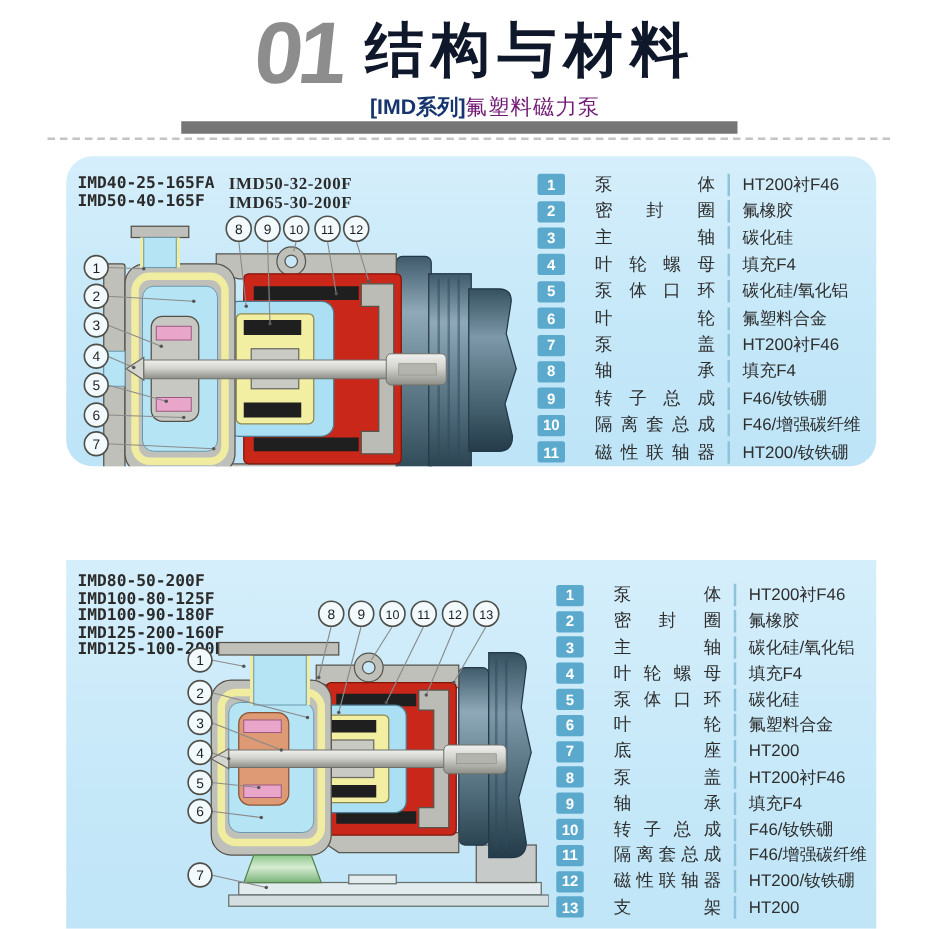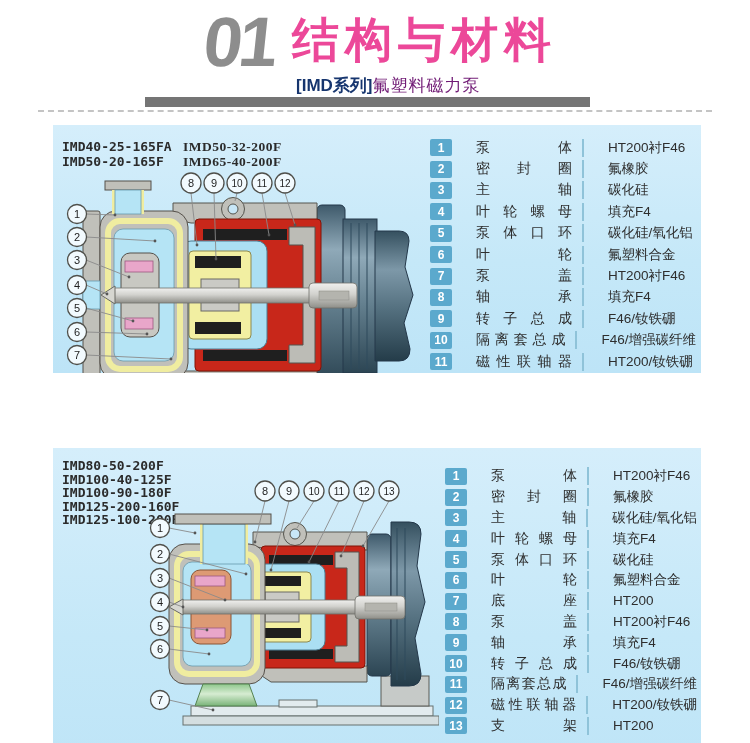--- a/index.html
+++ b/index.html
@@ -2,51 +2,51 @@
 <html><head>
 <meta charset="utf-8">
 <style>
   html,body{margin:0;padding:0;background:#fff;}
   .page{position:relative;width:750px;height:743px;background:#fff;overflow:hidden;
         font-family:"Liberation Sans",sans-serif;}
   
   .big-num{position:absolute;left:204px;top:6px;font-size:70px;line-height:72px;
            font-weight:bold;color:#8d8d8d;transform:skewX(-6deg);letter-spacing:-4px;}
   .page-title{position:absolute;left:292px;top:14px;font-size:47px;line-height:52px;
-              font-weight:bold;color:#ec4899;letter-spacing:6px;white-space:nowrap;}
+              font-weight:bold;color:#0f172a;letter-spacing:6px;white-space:nowrap;}
   .subtitle{position:absolute;left:296px;top:74px;font-size:17px;white-space:nowrap;}
   .subtitle .bracket{font-weight:bold;color:#16356e;}
   .subtitle .series{color:#701a75;letter-spacing:1px;}
   .title-bar{position:absolute;left:145px;top:97px;width:445px;height:10px;background:#757575;}
   .dashed-line{position:absolute;left:38px;right:38px;top:110px;border-top:2px dashed #c4c4c4;}
   
   .panel{position:absolute;left:53px;width:648px;overflow:hidden;
          background:linear-gradient(180deg,#d5eefb 0%,#c5e8f8 55%,#bde4f7 100%);}
-  .panel1{top:125px;height:248px;}
+  .panel1{top:125px;height:248px;border-radius:21px;}
   .panel2{top:448px;height:342px;}
   
   .model-col{position:absolute;top:14px;}
   .model-col div{font-family:"DejaVu Sans Mono",monospace;font-weight:bold;font-size:13px;
                  line-height:15px;color:#2b2b2b;white-space:nowrap;}
   .mc1{left:9px;} .mc2{left:130px;} .mc3{left:245px;}
   .mc2 div{font-family:"Liberation Serif",serif;font-weight:bold;font-size:13.5px;letter-spacing:.5px;}
   .models2{position:absolute;left:9px;top:11px;}
   .models2 div{font-family:"DejaVu Sans Mono",monospace;font-weight:bold;font-size:13px;
                line-height:13.6px;color:#2b2b2b;white-space:nowrap;}
   
   .mat-table{position:absolute;}
   .t1{left:377px;top:12px;width:266px;}
   .t2{left:392px;top:18px;width:252px;}
   .trow{display:flex;align-items:center;}
   .t1 .trow{height:21.4px;} .t2 .trow{height:20.8px;}
   .badge{flex:0 0 22px;height:17px;background:#5ba9cd;color:#fff;font-size:12px;font-weight:bold;
          display:flex;align-items:center;justify-content:center;border-radius:2px;margin-right:10px;}
   .part{display:inline-block;font-size:14px;color:#2e2e2e;text-align:justify;text-align-last:justify;margin-left:14px;}
   .t1 .part{width:96px;} .t2 .part{width:86px;}
-  .mat{font-size:13.5px;color:#2e2e2e;border-left:2px solid #8fc3d9;padding-left:24px;
+  .mat{font-size:13.5px;color:#2e2e2e;border-left:2px solid #8fc3d9;padding-left:10px;
        margin-left:10px;height:18px;line-height:18px;white-space:nowrap;}
   
   .diagram{position:absolute;}
   .d1{left:4px;top:44px;}
   .d2{left:4px;top:22px;}
   .diagram text{font-family:"Liberation Sans",sans-serif;font-size:11px;fill:#1e1e1e;text-anchor:middle;}
   .diagram text.small{font-size:10px;}
 </style>
 </head>
 <body>
@@ -57,25 +57,25 @@
   <div class="page-title">结构与材料</div>
   <div class="subtitle">
     <span class="bracket">[IMD系列]</span><span class="series">氟塑料磁力泵</span>
   </div>
   <div class="title-bar"></div>
   <div class="dashed-line"></div>
 
   <section class="panel panel1">
     <div class="model-col mc1">
       <div>IMD40-25-165FA</div>
-      <div>IMD50-20-165F</div>
+      <div>IMD50-40-165F</div>
     </div>
     <div class="model-col mc2">
       <div>IMD50-32-200F</div>
-      <div>IMD65-40-200F</div>
+      <div>IMD65-30-200F</div>
     </div>
 
     <svg class="diagram d1" width="372" height="236" viewBox="0 0 372 236">
       <defs>
         <linearGradient id="sg" x1="0" y1="0" x2="0" y2="1">
           <stop offset="0" stop-color="#f0f0ee"></stop>
             <stop offset="0.45" stop-color="#d2d2ce"></stop>
             <stop offset="1" stop-color="#8e8e88"></stop>
         </linearGradient>
         <linearGradient id="mg" x1="0" y1="0" x2="0" y2="1">
@@ -259,21 +259,21 @@
           <span class="badge">12</span>
           <span class="part">支架</span>
           <span class="mat">HT200</span>
         </div>
     </div>
   </section>
 
   <section class="panel panel2">
     <div class="models2">
       <div>IMD80-50-200F</div>
-      <div>IMD100-40-125F</div>
+      <div>IMD100-80-125F</div>
       <div>IMD100-90-180F</div>
       <div>IMD125-200-160F</div>
       <div>IMD125-100-200F</div>
     </div>
 
     <svg class="diagram d2" width="382" height="268" viewBox="0 0 382 268">
       <g>
 
         <rect x="134" y="236" width="242" height="10" fill="#e2ebee" stroke="#66706e"></rect>
         <rect x="126" y="246" width="256" height="9" fill="#d4dee0" stroke="#66706e"></rect>

